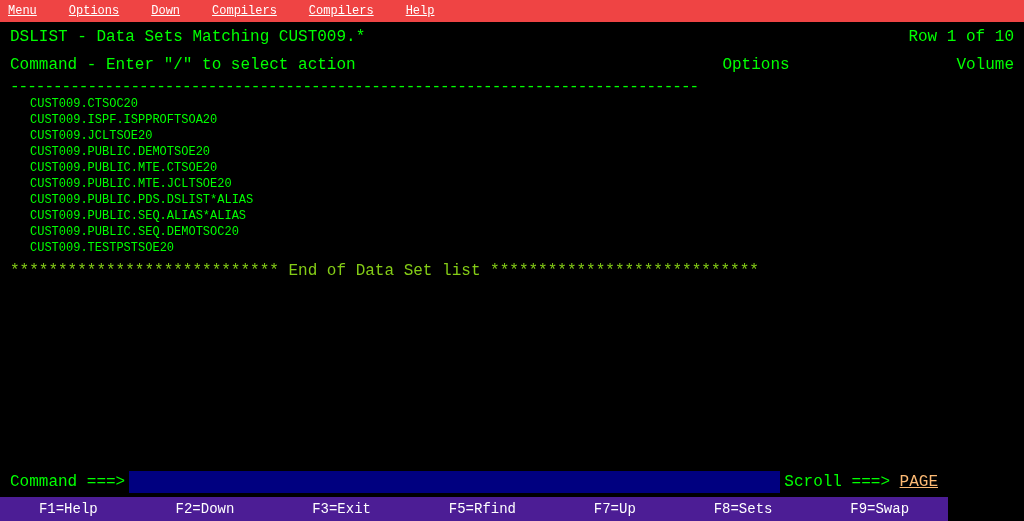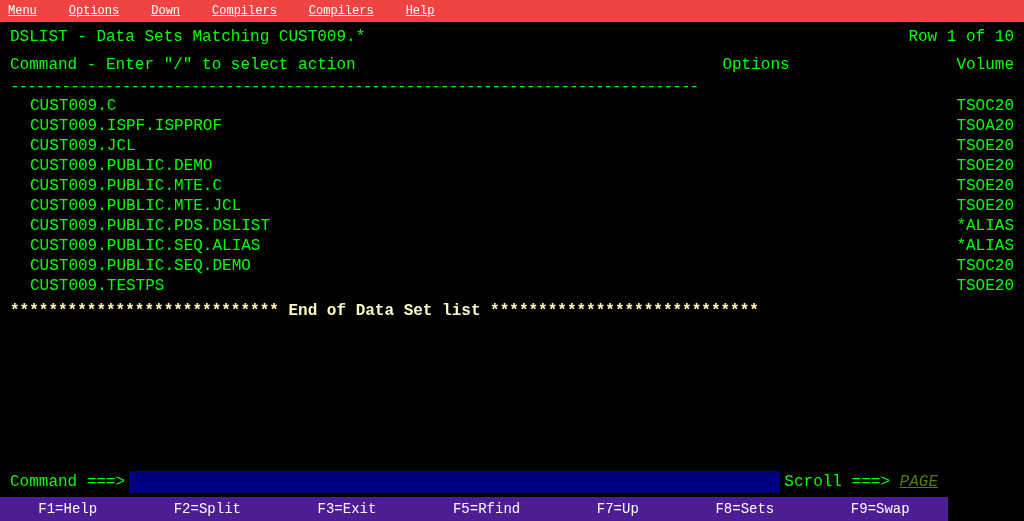--- a/index.html
+++ b/index.html
@@ -72,40 +72,39 @@
     #volume-label {
       color: #00ff00;
     }
 
     #data-list {
       padding: 0 10px;
     }
 
     .data-row {
       display: flex;
-      justify-content: space-between;
+      justify-content: flex-start;
       padding: 1px 0;
-      font-size: 16px;
+      font-size: 12px;
     }
 
     .dataset-name {
       color: #00ff00;
       padding-left: 20px;
     }
 
     .volume-name {
       color: #00ff00;
     }
 
     #end-of-list {
-      color: #fef9c3;
+      color: #84cc16;
       padding: 4px 10px;
       font-size: 16px;
       margin-top: 2px;
-      font-weight: bold;
     }
 
     #bottom-area {
       position: absolute;
       bottom: 0;
       left: 0;
       width: 948px;
     }
 
     #command-input-row {
@@ -233,26 +232,26 @@
   </div>
 
 <div id="end-of-list">**************************** End of Data Set list ****************************</div>
 
 <div id="bottom-area">
   <div id="command-input-row">
     <span id="command-prompt">Command ===&gt;</span>
     <input id="command-input-field" type="text" value="" style="">
     <span id="scroll-label">Scroll ===&gt;</span>
     &nbsp;
-    <span id="scroll-value" style="color:#4d7c0f; text-decoration:underline;font-style:italic;">PAGE</span>
+    <span id="scroll-value" style="color:#fdba74; text-decoration:underline;">PAGE</span>
   </div>
   <div id="function-keys">
     <div class="fk-row" id="fk-row1">
         <span class="fk-item">F1=Help</span>
-        <span class="fk-item">F2=Split</span>
+        <span class="fk-item">F2=Down</span>
         <span class="fk-item">F3=Exit</span>
         <span class="fk-item">F5=Rfind</span>
         <span class="fk-item">F7=Up</span>
         <span class="fk-item">F8=Sets</span>
         <span class="fk-item">F9=Swap</span>
       </div>
   </div>
 </div>
 
 </body></html>

